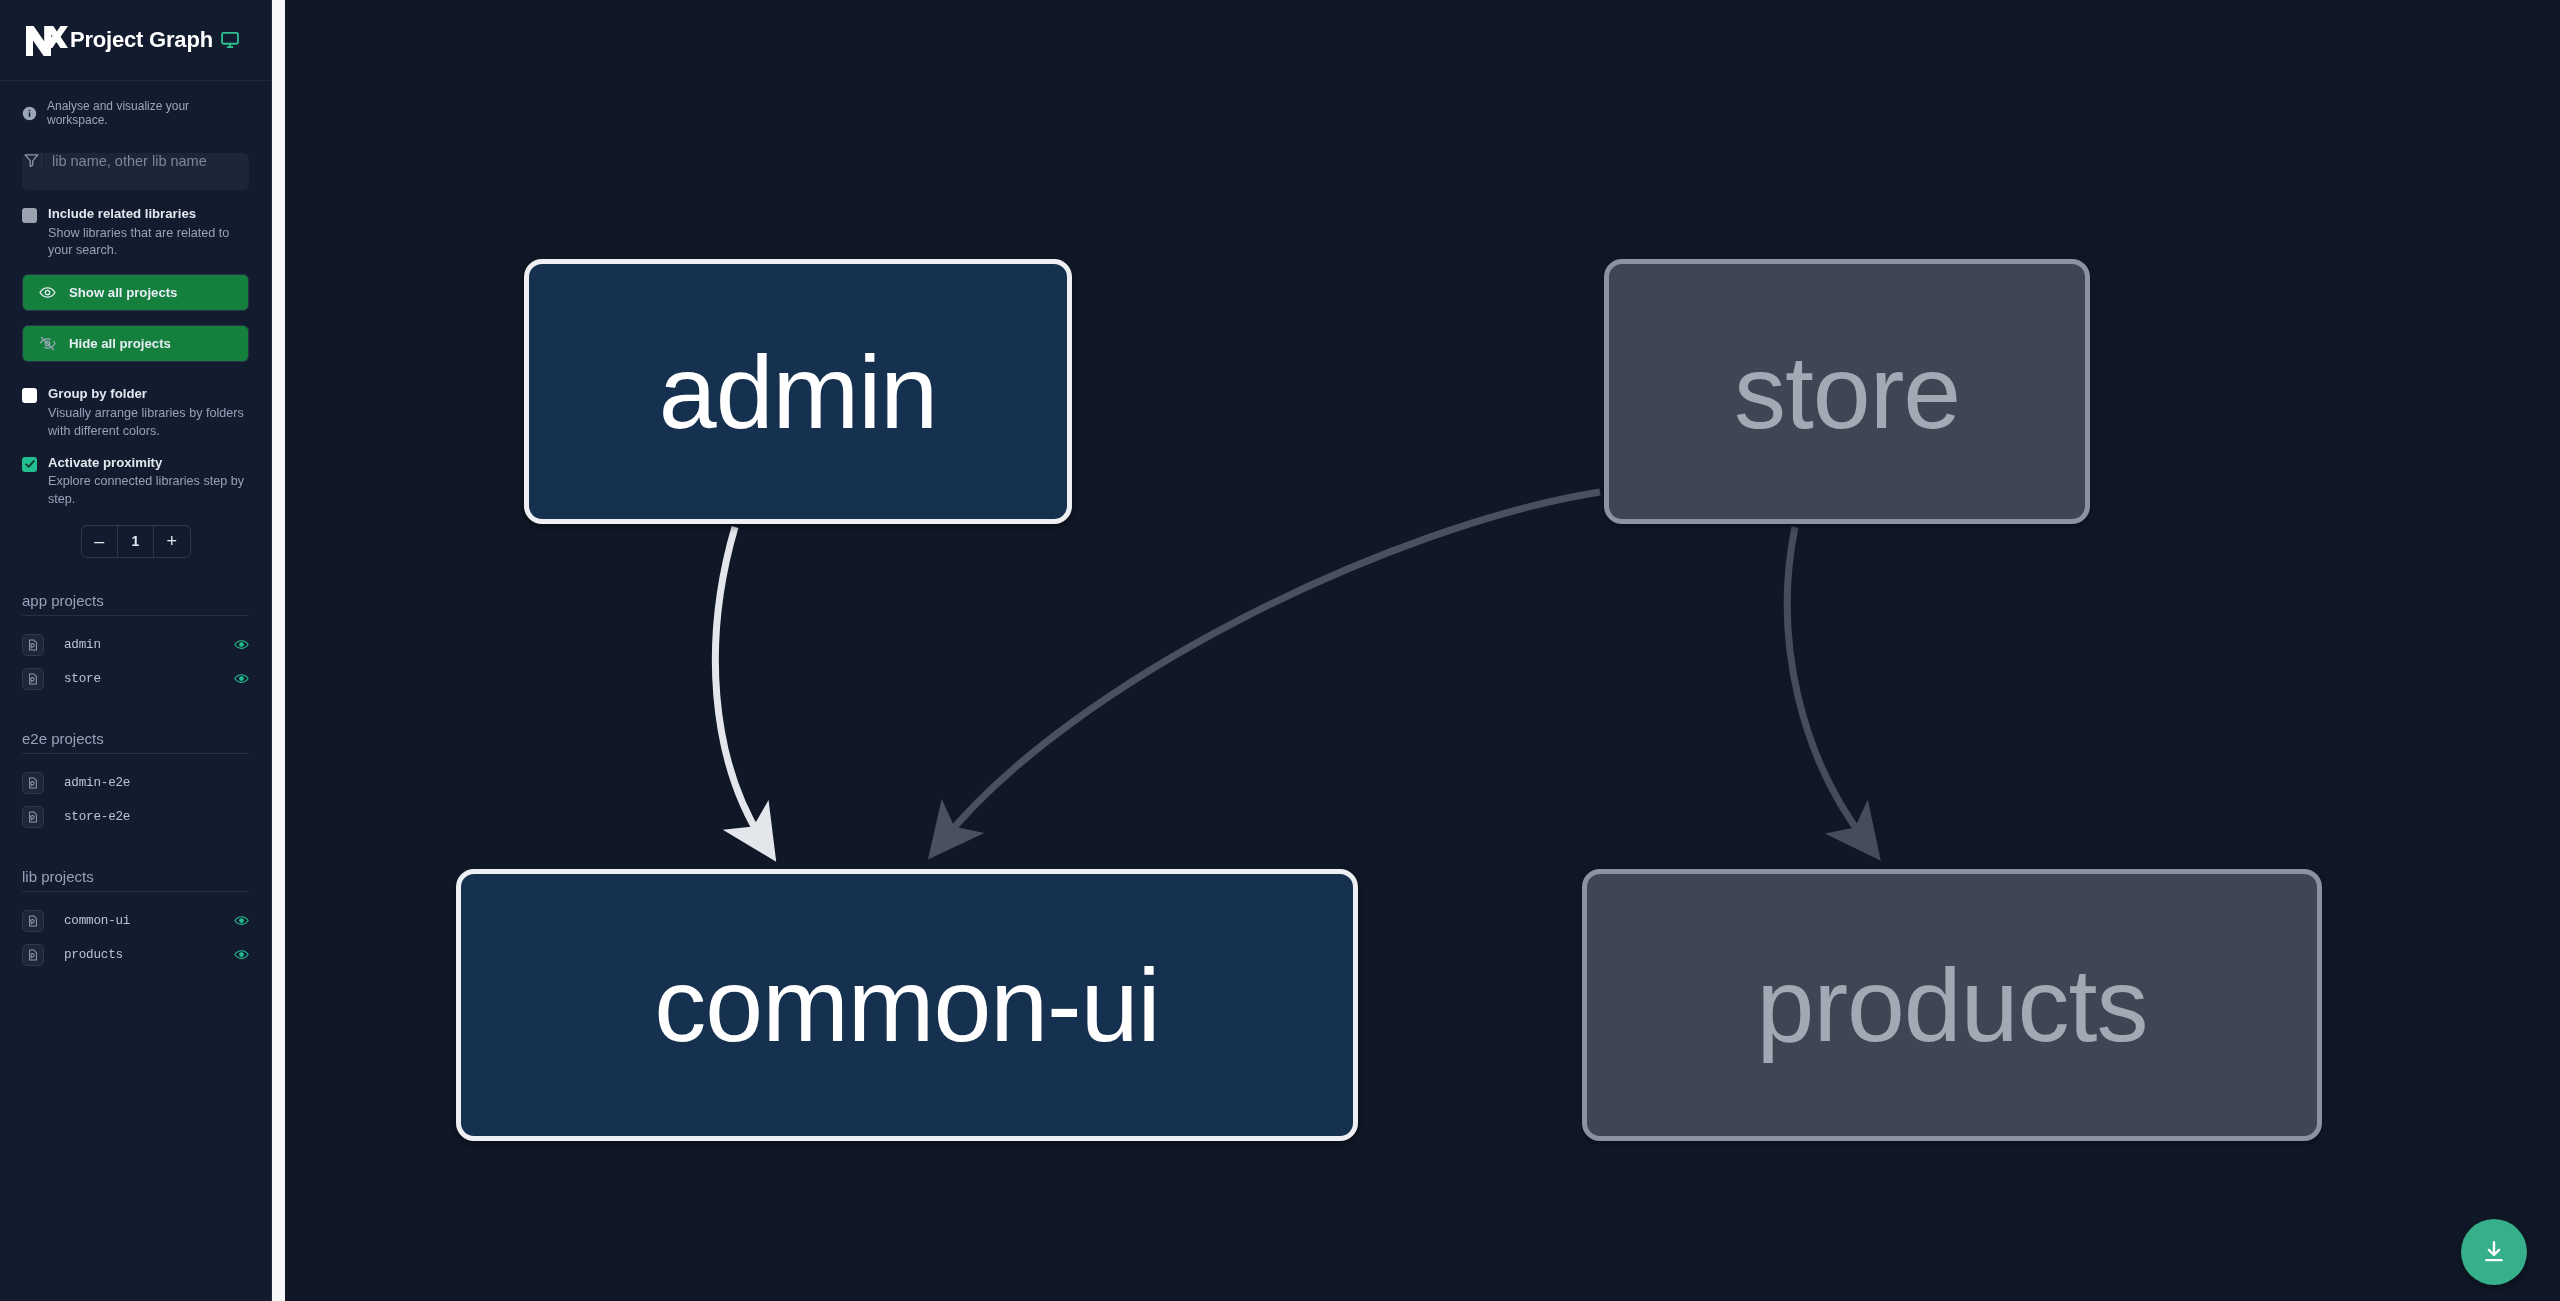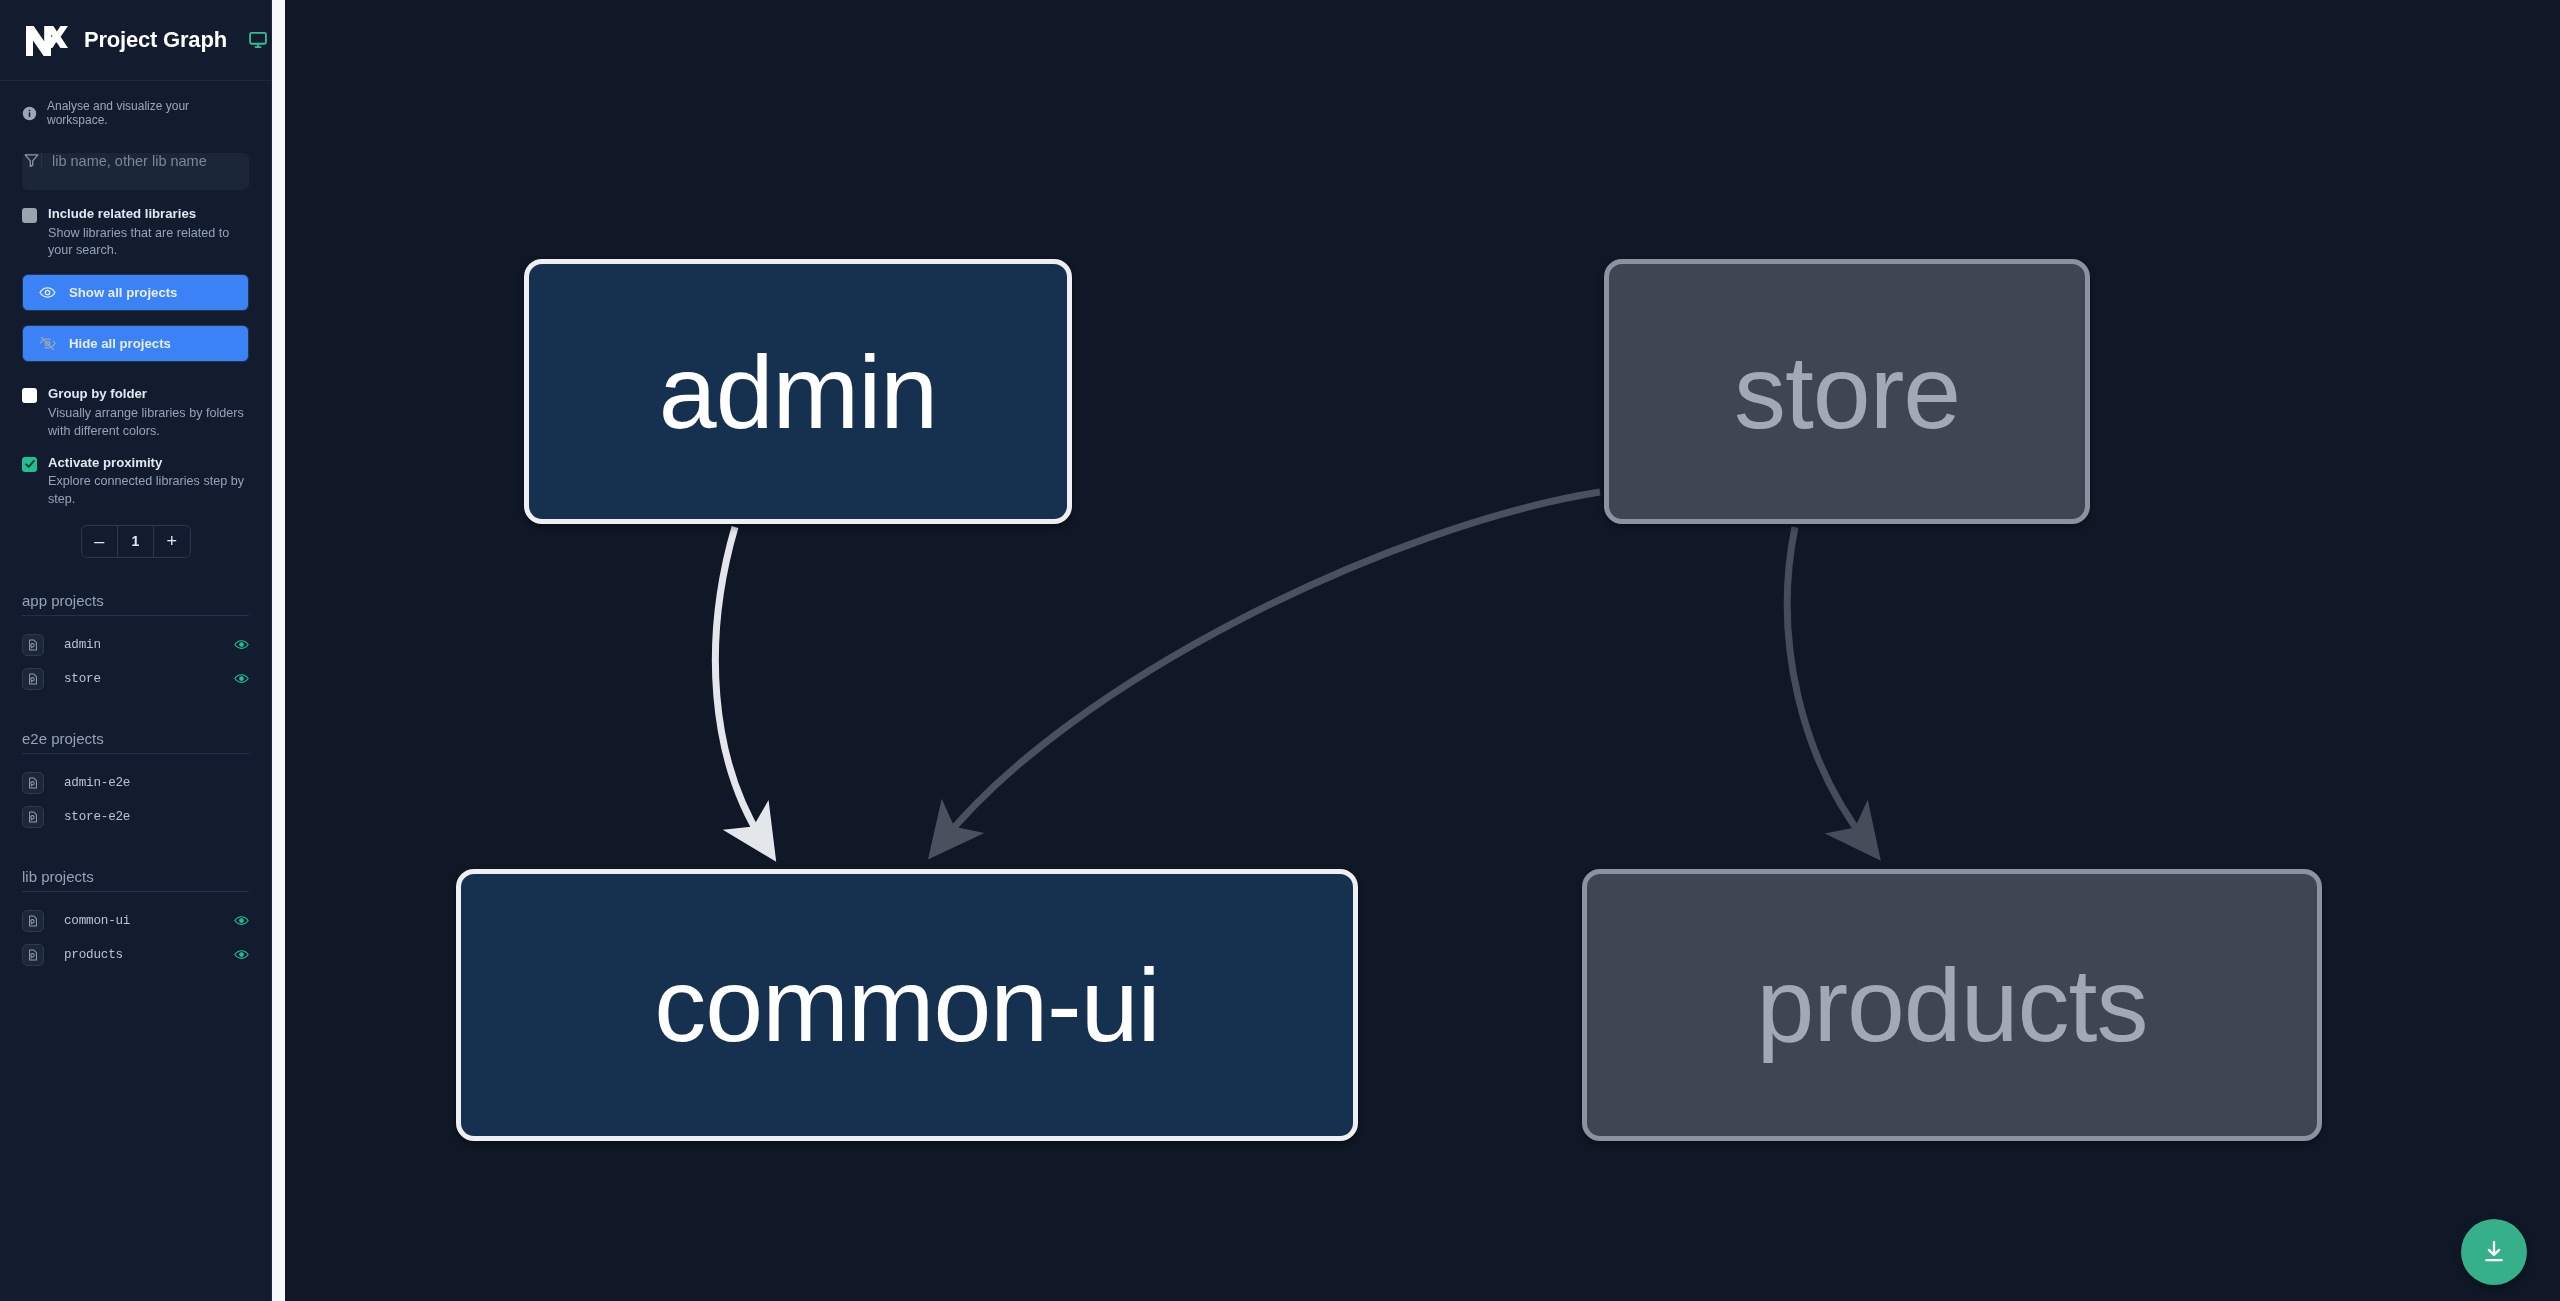--- a/index.html
+++ b/index.html
@@ -17,21 +17,20 @@
     width: 272px; height: 1301px;
     background: #131c2e;
     border-right: 1px solid #1f2a3d;
     flex: 0 0 272px;
     overflow: hidden;
   }
   .sb-header {
     height: 81px;
     display: flex; align-items: center;
     padding: 0 24px;
-    gap: 14px;
     border-bottom: 1px solid #1e293b;
   }
   .nx-logo { width: 46px; height: 36px; flex: 0 0 46px; display:block; }
   .sb-title {
     color: #ffffff;
     font-size: 22px;
     font-weight: bold;
     letter-spacing: -0.2px;
     white-space: nowrap;
   }
@@ -78,21 +77,21 @@
   .chk.green svg { width: 12px; height: 12px; }
   .chk-text { min-width: 0; }
   .chk-label { color: #e2e8f0; font-size: 13.2px; font-weight: bold; line-height: 1.25; }
   .chk-desc  { color: #94a3b8; font-size: 12.6px; line-height: 1.42; margin-top: 2px; }
 
   .big-btn {
     margin-top: 14px;
     height: 37px; width: 100%;
     display: flex; align-items: center; gap: 13px;
     padding: 0 16px;
-    background: #3b82f6;
+    background: #15803d;
     border: 1px solid #283449;
     border-radius: 6px;
     color: #e7edf5; font-size: 13.2px; font-weight: bold;
     cursor: pointer;
   }
   .big-btn svg { width: 17px; height: 17px; flex:0 0 17px; }
 
   .stepper {
     margin: 16px auto 0 auto;
     width: 110px; height: 33px;

